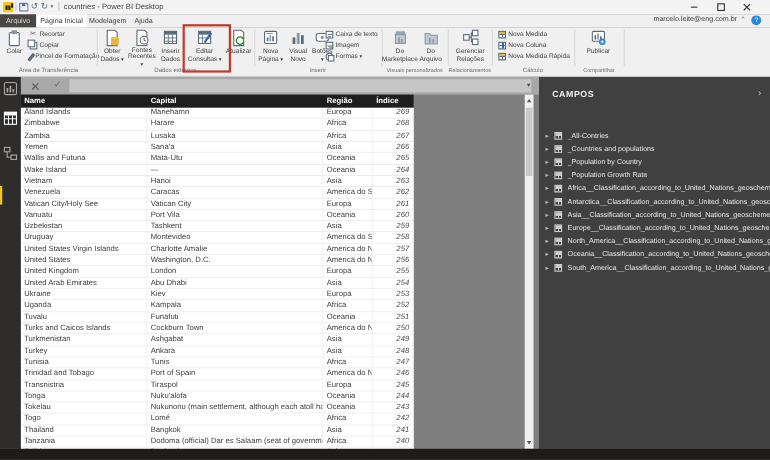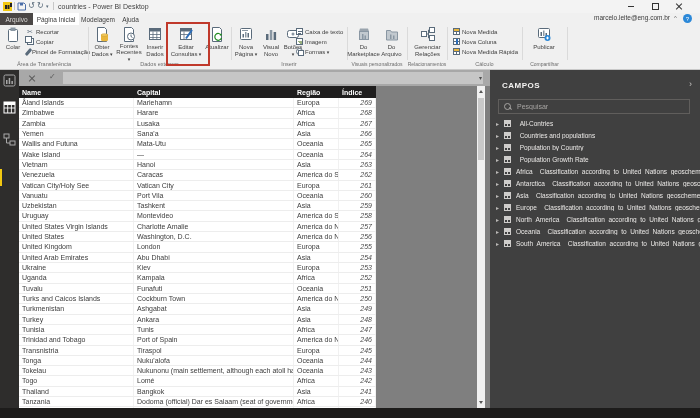--- a/index.html
+++ b/index.html
@@ -545,24 +545,20 @@
 
 <div class="abs scrollv">
   <div class="sarrow sa-up"></div>
   <div class="sthumb"></div>
   <div class="sarrow sa-dn"></div>
 </div>
 
 <div class="abs fields">
   <div class="fp-title">CAMPOS</div>
   <span class="fp-chev">›</span>
-  <div class="fp-search">
-    <span class="mag"></span>
-    <input type="text" placeholder="Pesquisar" style="">
-  </div>
   <div class="flist">
 
   <div class="fitem">
       <span class="exp">▸</span>
       <span class="tbl-ico"></span>
       <span class="lbl">_All-Contries</span>
     </div>
       <div class="fitem">
       <span class="exp">▸</span>
       <span class="tbl-ico"></span>

